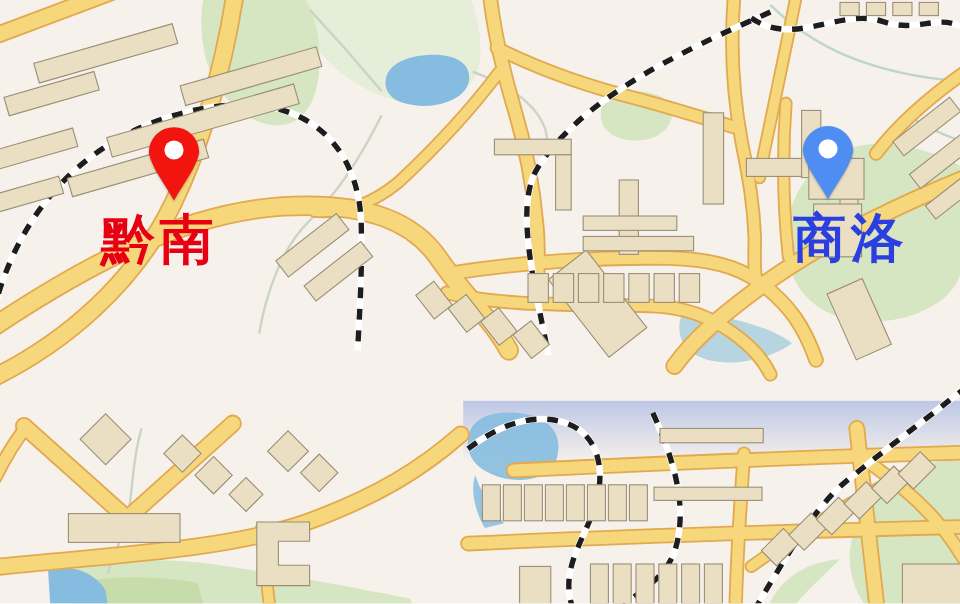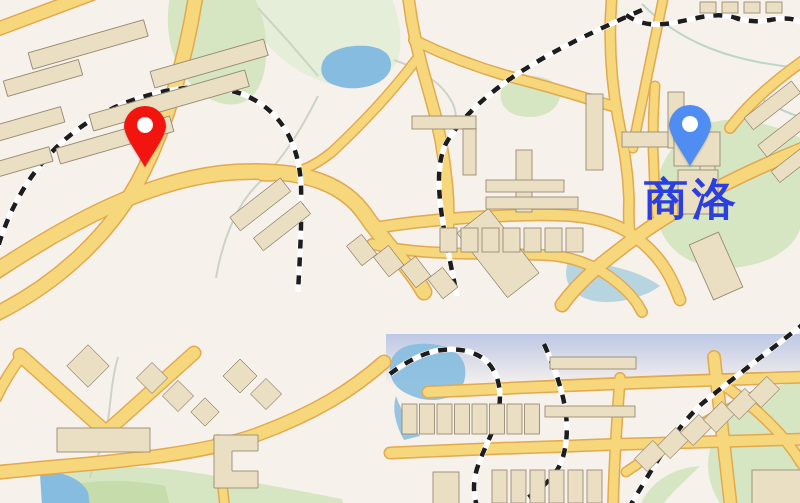--- a/index.html
+++ b/index.html
@@ -225,16 +225,17 @@
   <svg class="pin" style="left:122px;top:101px;" width="46" height="68" viewBox="0 0 46 68">
     <path fill="#f2150f" d="M23,66 C14,50 4,38 2,26 A21,21 0 1 1 44,26 C42,38 32,50 23,66 Z"></path>
     <circle cx="23" cy="24" r="8" fill="#ffffff"></circle>
   </svg>
 
   <svg class="pin" style="left:667px;top:100px;" width="46" height="68" viewBox="0 0 46 68">
     <path fill="#4f8df2" d="M23,66 C14,50 4,38 2,26 A21,21 0 1 1 44,26 C42,38 32,50 23,66 Z"></path>
     <circle cx="23" cy="24" r="8" fill="#ffffff"></circle>
   </svg>
 
-  <div class="place-label dest" style="color: rgb(43, 63, 224);">商洛</div>
+  <div class="place-label origin" style="color: rgb(230, 0, 18);">黔南</div>
+  <div class="place-label dest" style="color: rgb(43, 63, 224); margin-left: 17px;">商洛</div>
 
 
 </div>
 
 </body></html>

